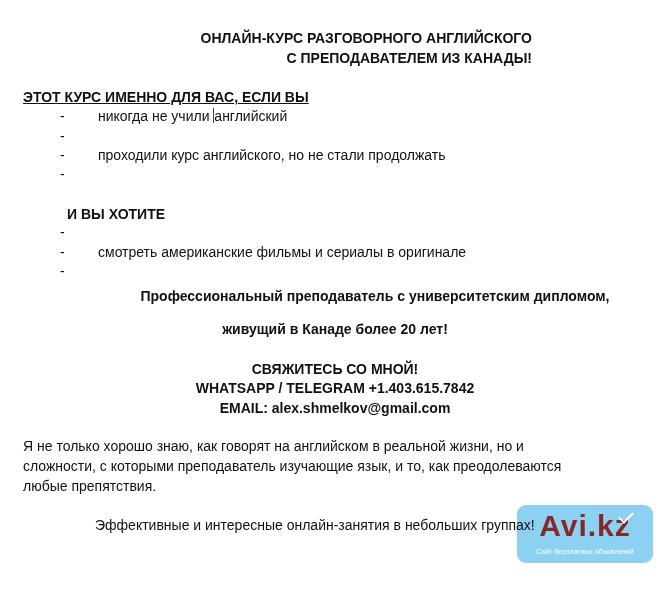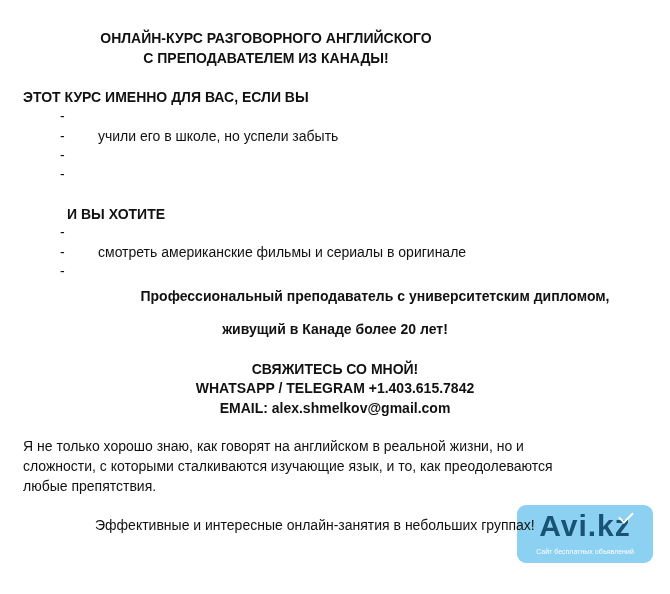--- a/index.html
+++ b/index.html
@@ -2,65 +2,66 @@
 <html><head>
   <meta charset="utf-8">
   <style>
     html, body { margin: 0; padding: 0; }
     body {
       width: 670px; height: 594px; background: #ffffff; position: relative; overflow: hidden;
       font-family: "Liberation Sans", sans-serif; color: #111111;
     }
     .abs { position: absolute; }
     .title {
-      left: 0; width: 532px; text-align: center; font-weight: bold; font-size: 14px;
+      left: 0; width: 532px; text-align: right; font-weight: bold; font-size: 14px;
       letter-spacing: 0px; line-height: 20px;
     }
     .heading { left: 23px; font-weight: bold; font-size: 14px; line-height: 20px; }
     .bullet-row { left: 0; width: 670px; height: 20px; font-size: 14px; line-height: 20px; }
     .bullet-dash { position: absolute; left: 60px; top: 0; }
     .bullet-text { position: absolute; left: 98px; top: 0; white-space: nowrap; }
     .cursor { display: inline-block; width: 1px; height: 15px; background: #444; vertical-align: -2px; }
     .center-bold { left: 0; width: 670px; text-align: center; font-weight: bold; font-size: 14px; line-height: 20px; }
     .para { left: 23px; width: 630px; font-size: 14px; line-height: 20px; }
     .watermark {
       left: 517px; top: 505px; width: 136px; height: 58px; background: #86cff2;
       border-radius: 9px; opacity: 0.95;
     }
     .wm-logo {
       position: absolute; left: 0; top: 4px; width: 136px; text-align: center;
-      color: #0c4a6e; font-weight: bold; font-size: 30px; line-height: 34px; letter-spacing: 1px;
+      color: #7f1d1d; font-weight: bold; font-size: 30px; line-height: 34px; letter-spacing: 1px;
     }
     .wm-check {
       position: absolute; left: 102px; top: 7px; width: 12px; height: 6px;
       border-left: 2px solid #ffffff; border-bottom: 2px solid #ffffff; transform: rotate(-45deg);
     }
     .wm-sub {
       position: absolute; left: 0; top: 42px; width: 136px; text-align: center;
       color: #ffffff; font-size: 7px; line-height: 9px;
     }
     .overlay-text { z-index: 2; }
   </style>
 </head>
 <body>
 
 <div class="abs title" style="top:28px;">ОНЛАЙН-КУРС РАЗГОВОРНОГО АНГЛИЙСКОГО</div>
 <div class="abs title" style="top:48px;">С ПРЕПОДАВАТЕЛЕМ ИЗ КАНАДЫ!</div>
 
-<div class="abs heading" style="top:87px;">ЭТОТ КУРС ИМЕННО ДЛЯ ВАС, ЕСЛИ ВЫ</div>
+<div class="abs heading" style="top:87px;text-decoration:underline;">ЭТОТ КУРС ИМЕННО ДЛЯ ВАС, ЕСЛИ ВЫ</div>
 
 <div class="abs bullet-row" style="top:106px;">
   <span class="bullet-dash">-</span>
+  <span class="bullet-text"><span>никогда не учили </span><span class="cursor"></span><span>английский</span></span>
 </div>
 <div class="abs bullet-row" style="top:126px;">
   <span class="bullet-dash">-</span>
-  <span class="bullet-text">учили его в школе, но успели забыть</span>
 </div>
 <div class="abs bullet-row" style="top:145px;">
   <span class="bullet-dash">-</span>
+  <span class="bullet-text">проходили курс английского, но не стали продолжать</span>
 </div>
 <div class="abs bullet-row" style="top:164px;">
   <span class="bullet-dash">-</span>
 </div>
 
 <div class="abs heading" style="top:204px;margin-left:44px;">И ВЫ ХОТИТЕ</div>
 
 <div class="abs bullet-row" style="top:222px;">
   <span class="bullet-dash">-</span>
 </div>
@@ -73,21 +74,21 @@
 </div>
 
 <div class="abs center-bold" style="top:286px;margin-left:40px;">Профессиональный преподаватель с университетским дипломом,</div>
 <div class="abs center-bold" style="top:319px;">живущий в Канаде более 20 лет!</div>
 
 <div class="abs center-bold" style="top:359px;">СВЯЖИТЕСЬ СО МНОЙ!</div>
 <div class="abs center-bold" style="top:378px;">WHATSAPP / TELEGRAM  +1.403.615.7842</div>
 <div class="abs center-bold" style="top:398px;">EMAIL: alex.shmelkov@gmail.com</div>
 
 <div class="abs para" style="top:436px;">Я не только хорошо знаю, как говорят на английском в реальной жизни, но и</div>
-<div class="abs para" style="top:456px;">сложности, с которыми сталкиваются изучающие язык, и то, как преодолеваются</div>
+<div class="abs para" style="top:456px;">сложности, с которыми преподаватель изучающие язык, и то, как преодолеваются</div>
 <div class="abs para" style="top:476px;">любые препятствия.</div>
 
 <div class="abs watermark">
   <div class="wm-logo">Avi.kz</div>
   <div class="wm-check"></div>
   <div class="wm-sub">Сайт бесплатных объявлений</div>
 </div>
 
 <div class="abs overlay-text" style="top:515px; left:95px; font-size:14px; line-height:20px; white-space:nowrap;text-align:right;">Эффективные и интересные онлайн-занятия в небольших группах!</div>
 

